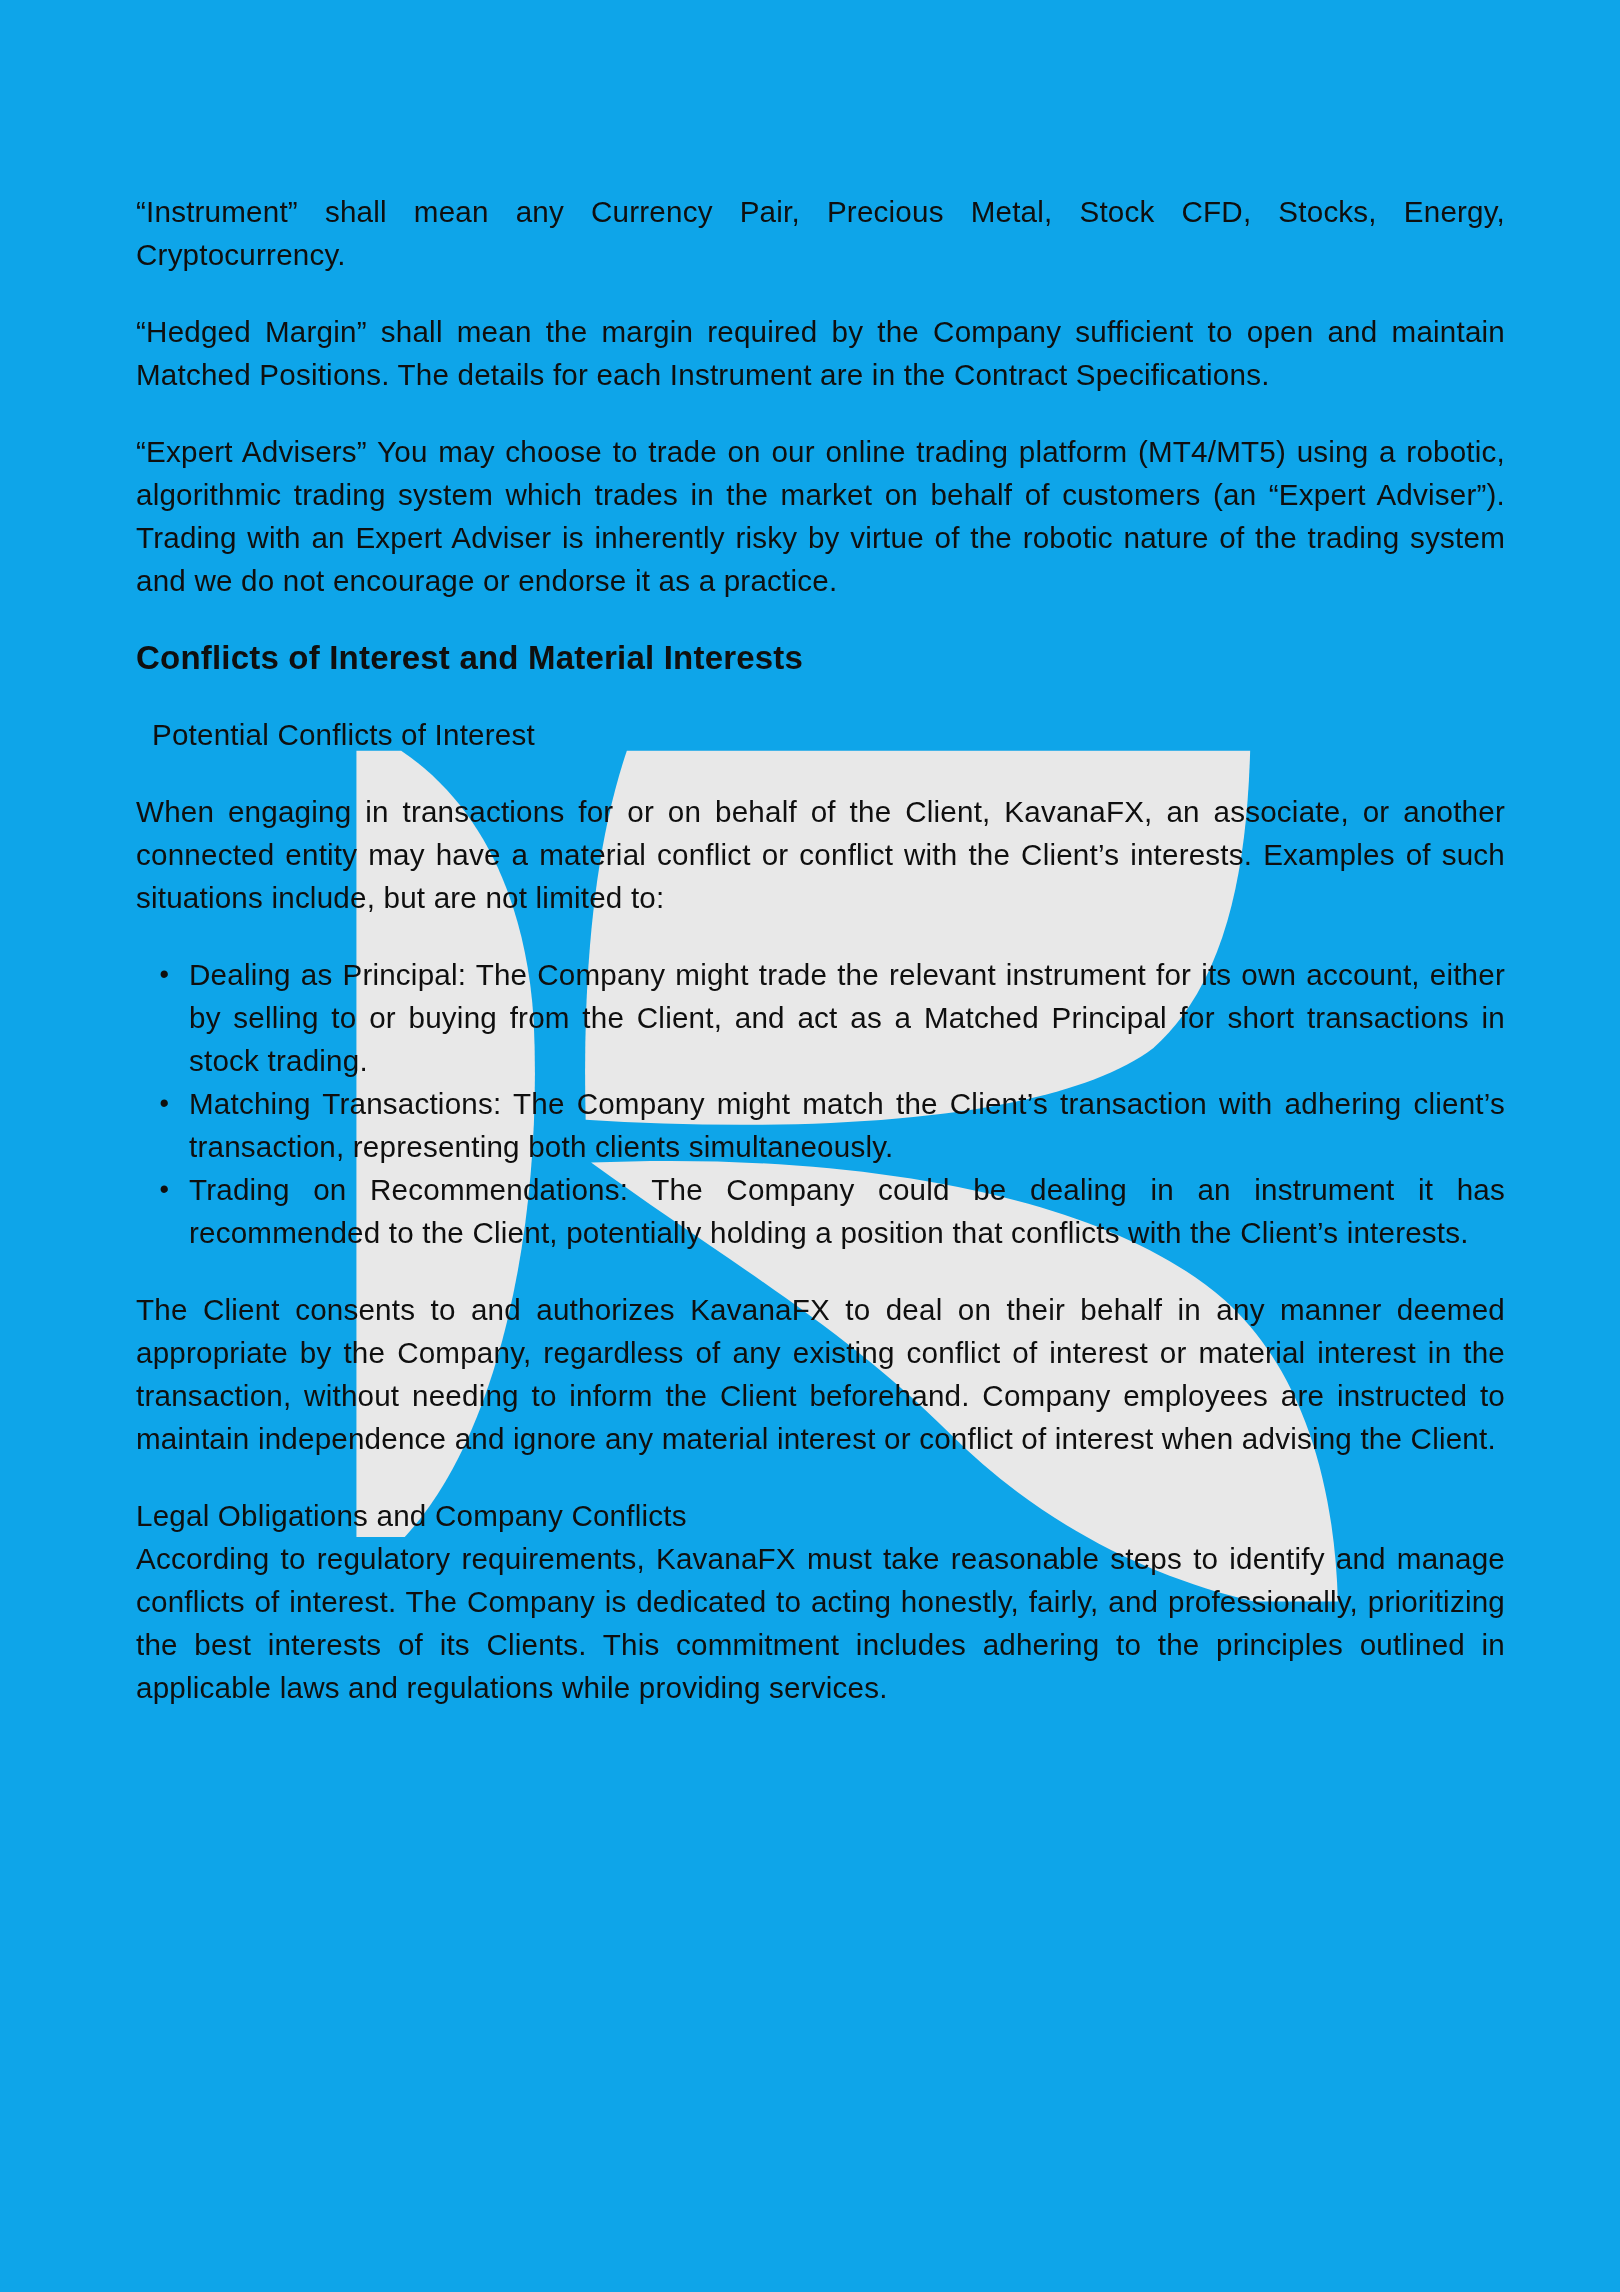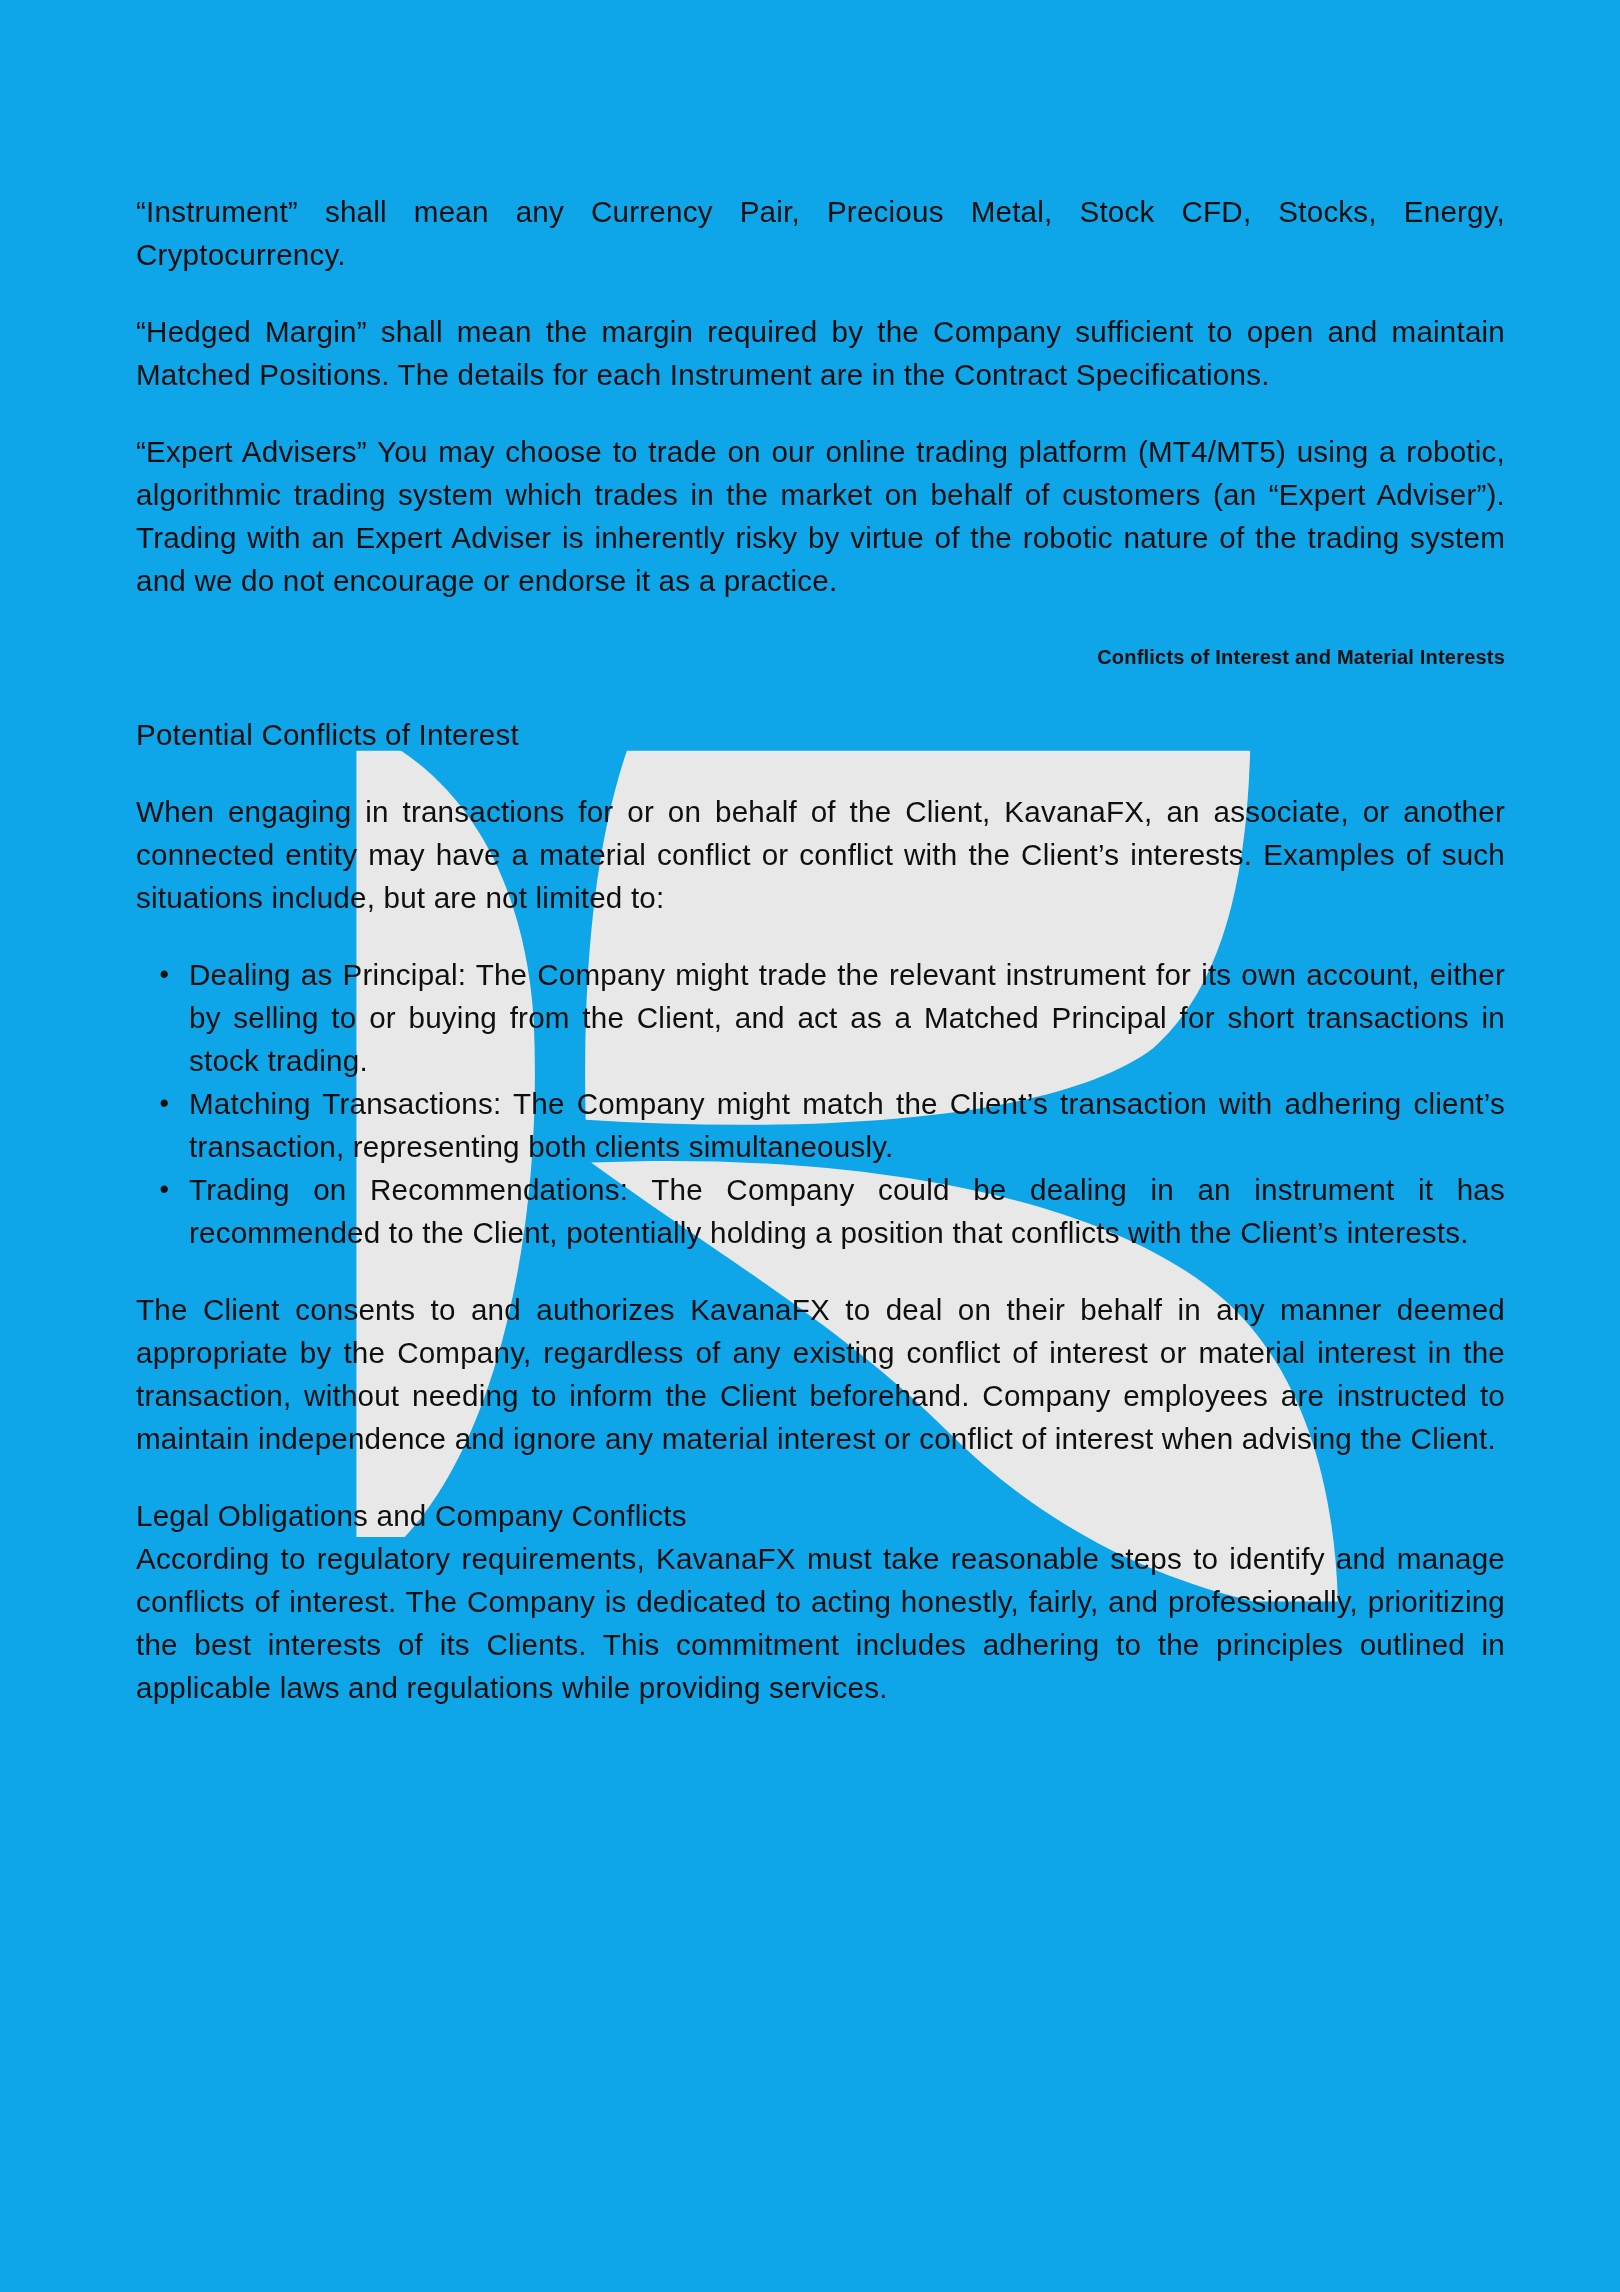--- a/index.html
+++ b/index.html
@@ -34,26 +34,26 @@
     line-height: 43px;
     letter-spacing: 0.2px;
   }
   .para {
     margin: 0 0 34px 0;
     text-align: justify;
   }
   .heading-bold {
     margin: 0 0 34px 0;
     font-weight: bold;
-    font-size: 20px;
+    font-size: 33px;
     line-height: 43px;
-    text-align: right;
+    text-align: left;
   }
   .subheading {
-    margin: 0 0 34px 0;
+    margin: 0 0 34px 16px;
     text-align: left;
   }
   .group-heading {
     margin: 0;
     text-align: left;
   }
   ul.bullet-list {
     list-style: none;
     margin: 0 0 34px 0;
     padding: 0 0 0 53px;

